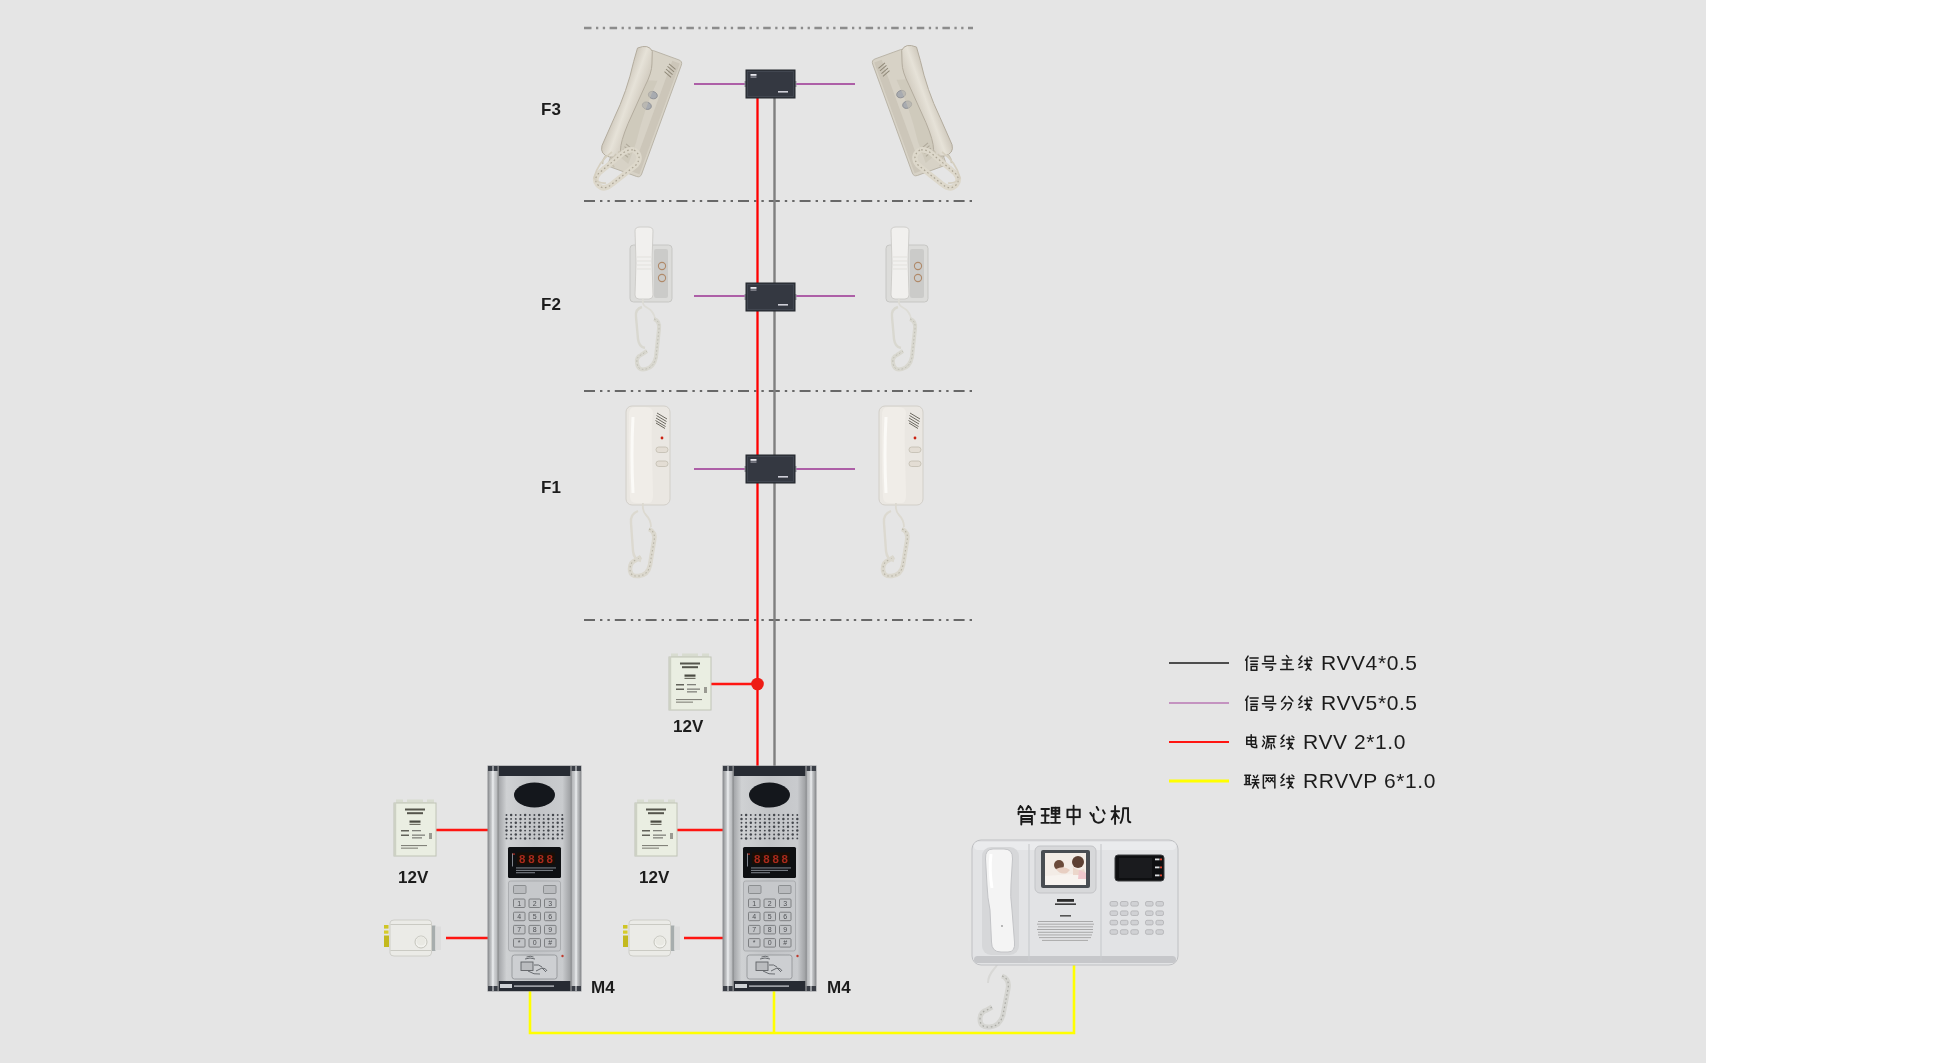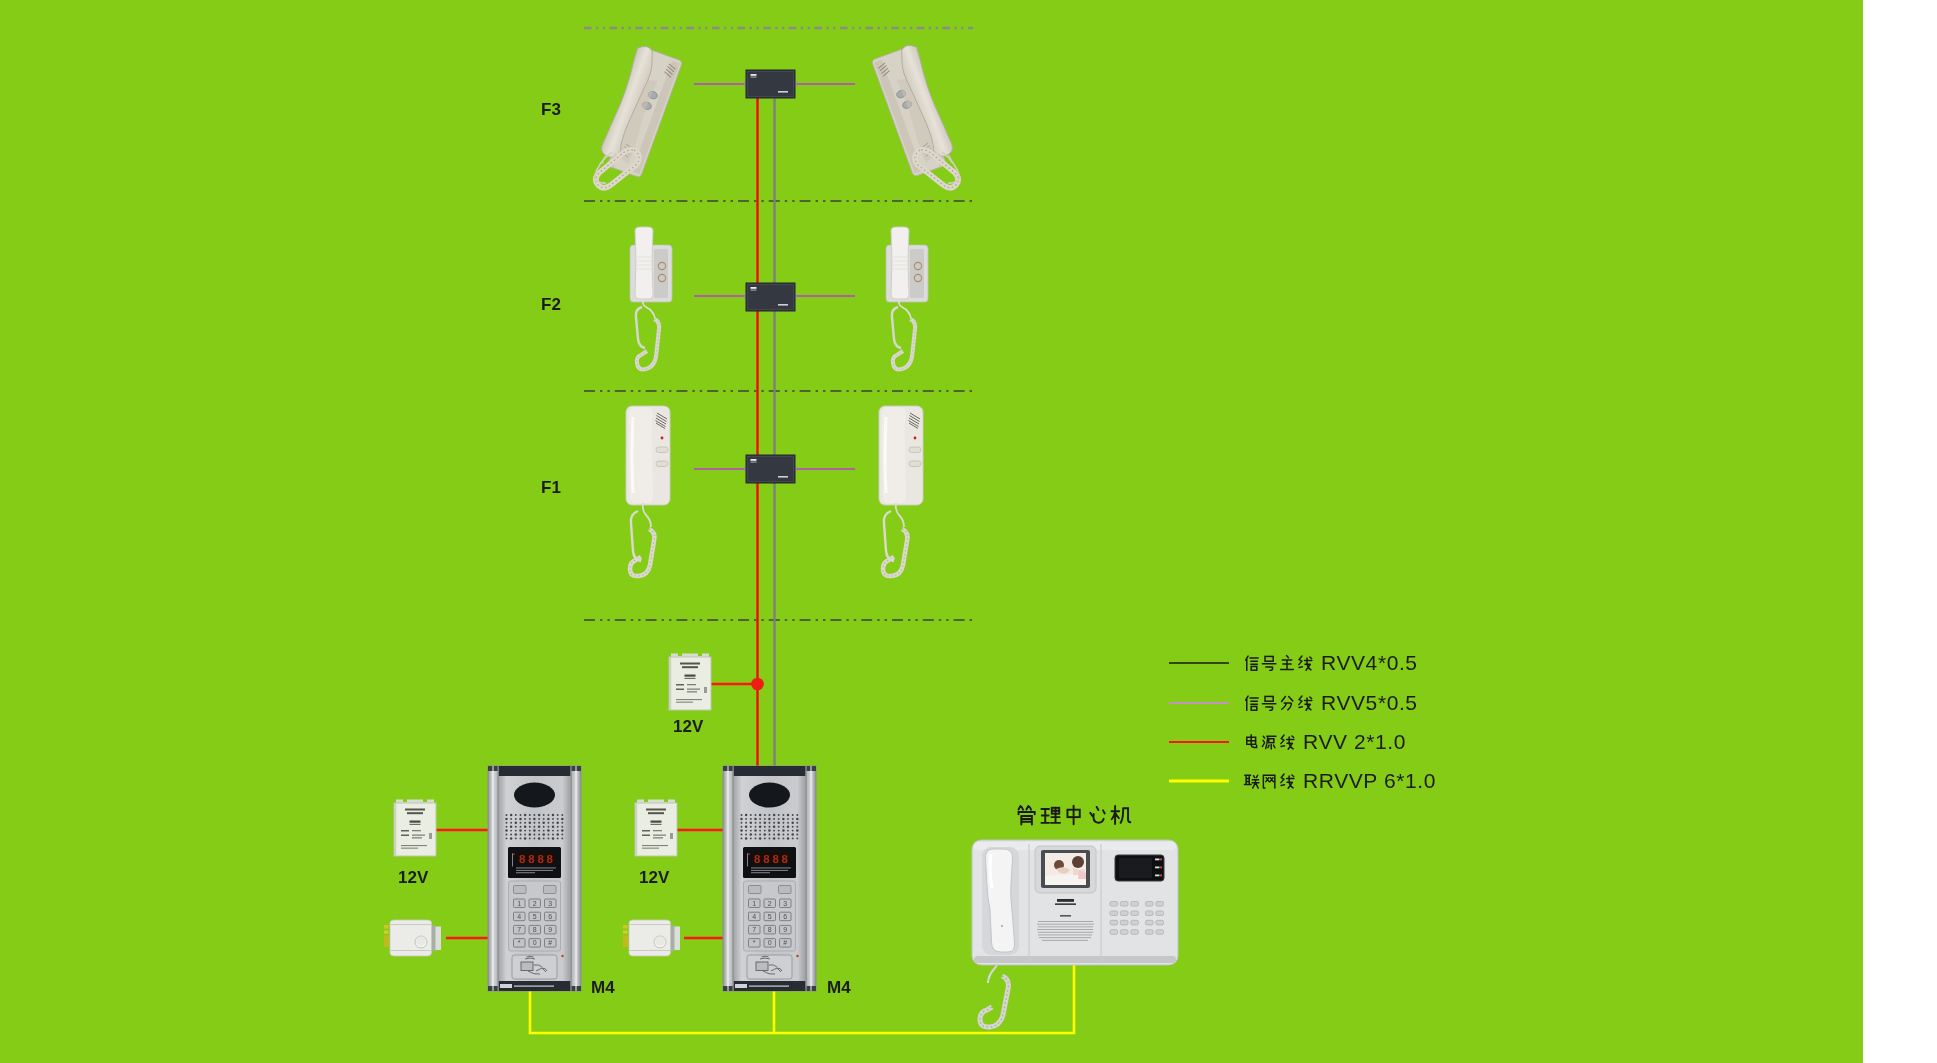--- a/index.html
+++ b/index.html
@@ -1,16 +1,16 @@
 <!DOCTYPE html>
 <html><head>
 <meta charset="utf-8">
 <style>
   html,body{margin:0;padding:0;background:#ffffff;}
-  #stage{position:relative;width:1863px;height:1063px;background:#84cc16;overflow:hidden;
+  #stage{position:relative;width:1706px;height:1063px;background:#e5e5e5;overflow:hidden;
          font-family:"Liberation Sans", sans-serif;}
   svg{position:absolute;left:0;top:0;}
   text{font-family:"Liberation Sans", sans-serif;}
 </style>
 </head>
 <body>
 <div id="stage">
 <svg width="1937" height="1063" viewBox="0 0 1937 1063">
 <defs>
 <g id="g-xin4" fill="none" stroke="#1a1a1a" stroke-width="1.8" stroke-linecap="round">

